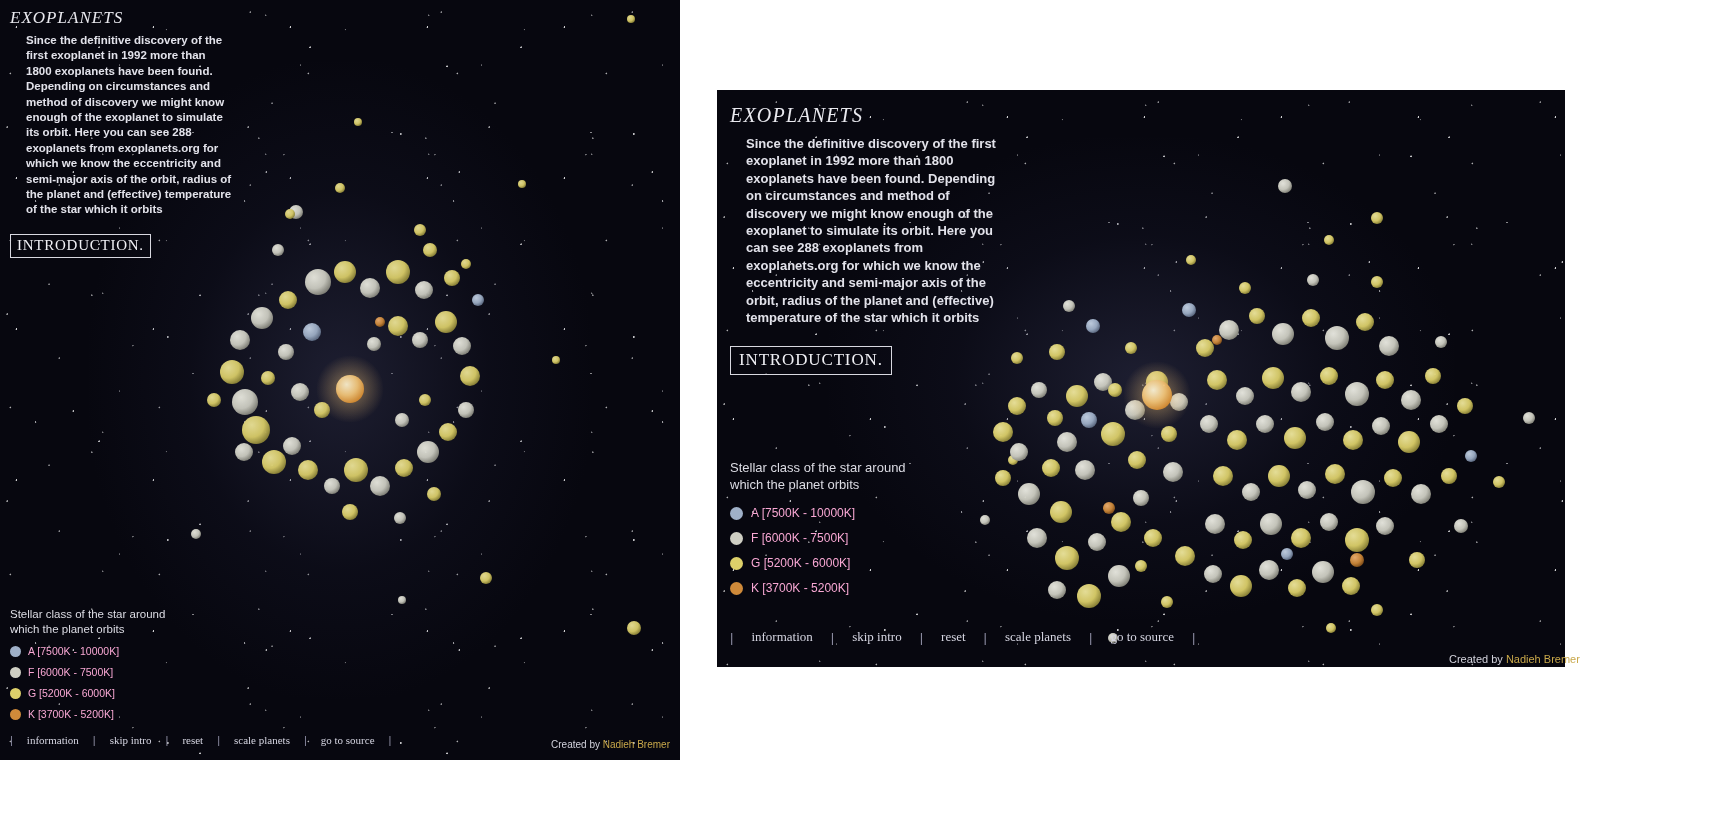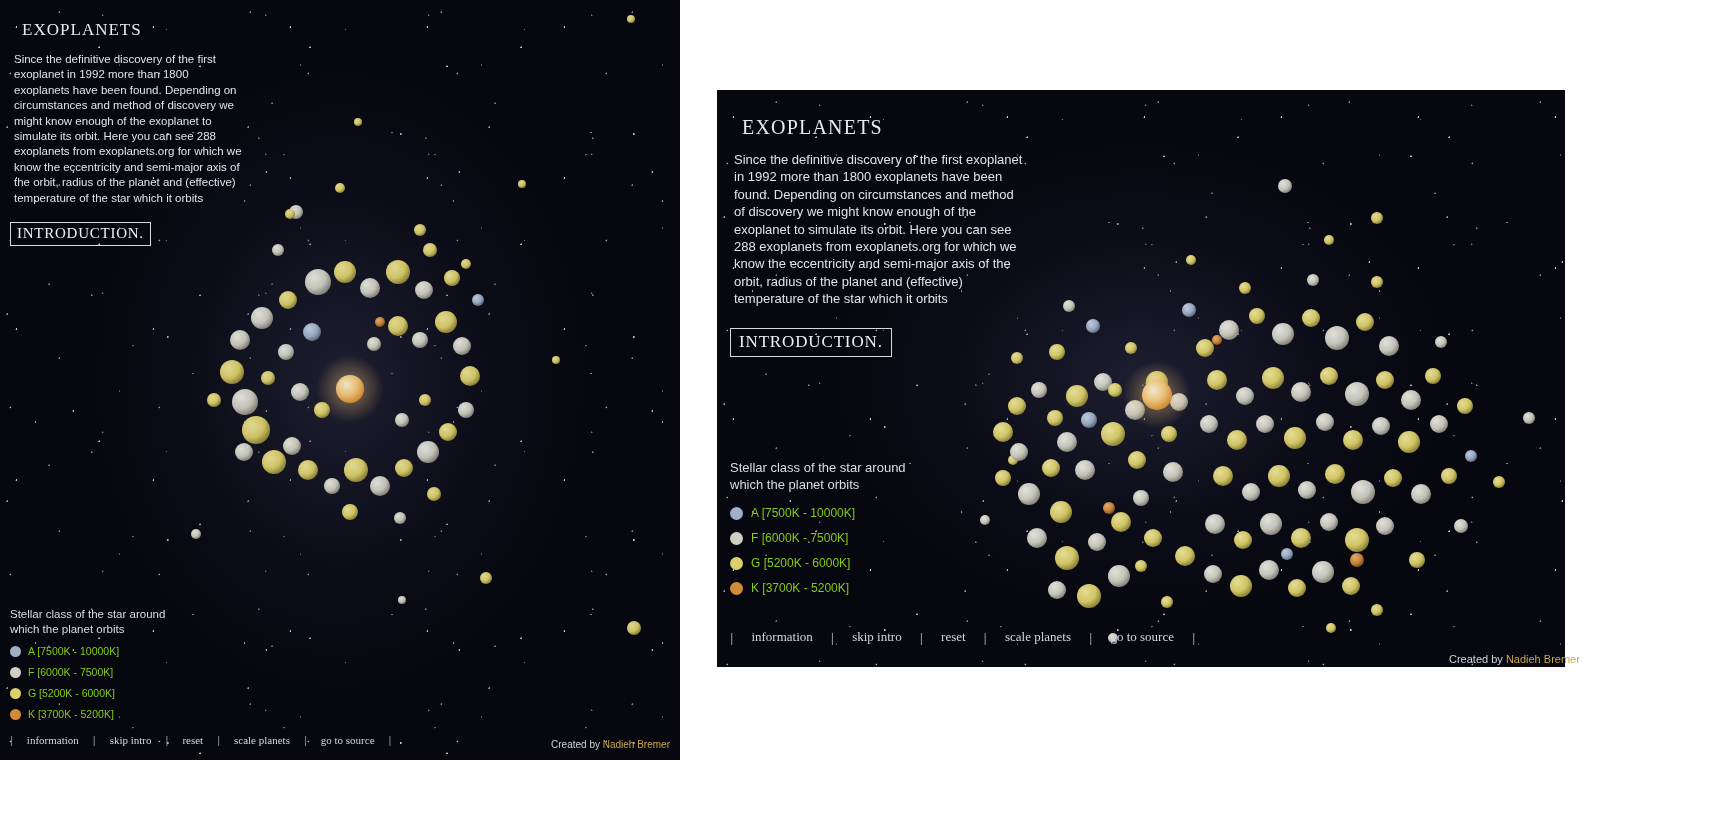--- a/index.html
+++ b/index.html
@@ -63,26 +63,28 @@
     background: radial-gradient(ellipse at center, rgba(60,62,95,0.42) 0%, rgba(30,31,55,0.22) 42%, rgba(7,7,19,0) 72%);
     pointer-events: none;
   }
 
   
   .title {
     font-family: "Liberation Serif", serif;
     color: #e9e9ef;
     letter-spacing: 0.06em;
     font-weight: 400;
-    margin: 12px;
+    margin: 0;
+    font-style: italic;
   }
   .intro-text {
     color: #e2e2ea;
     line-height: 1.34;
-    margin: 4px;
+    margin: 16px;
+    font-weight: bold;
   }
   .intro-btn {
     display: inline-block;
     border: 1px solid #d8d8e0;
     color: #f0f0f5;
     background: transparent;
     font-family: "Liberation Serif", serif;
     letter-spacing: 0.05em;
     cursor: pointer;
   }
@@ -95,21 +97,21 @@
   .legend-row {
     display: flex;
     align-items: center;
   }
   .legend-dot {
     border-radius: 50%;
     display: inline-block;
     flex: none;
   }
   .legend-label {
-    color: #84cc16;
+    color: #f9a8d4;
   }
 
   
   .menu {
     display: flex;
     align-items: center;
     color: #cfcfda;
   }
   .menu .sep { color: #8e8ea4; }
   .menu .item { cursor: pointer; color: #d6d6e2; font-family: Liberation Serif, serif; }

